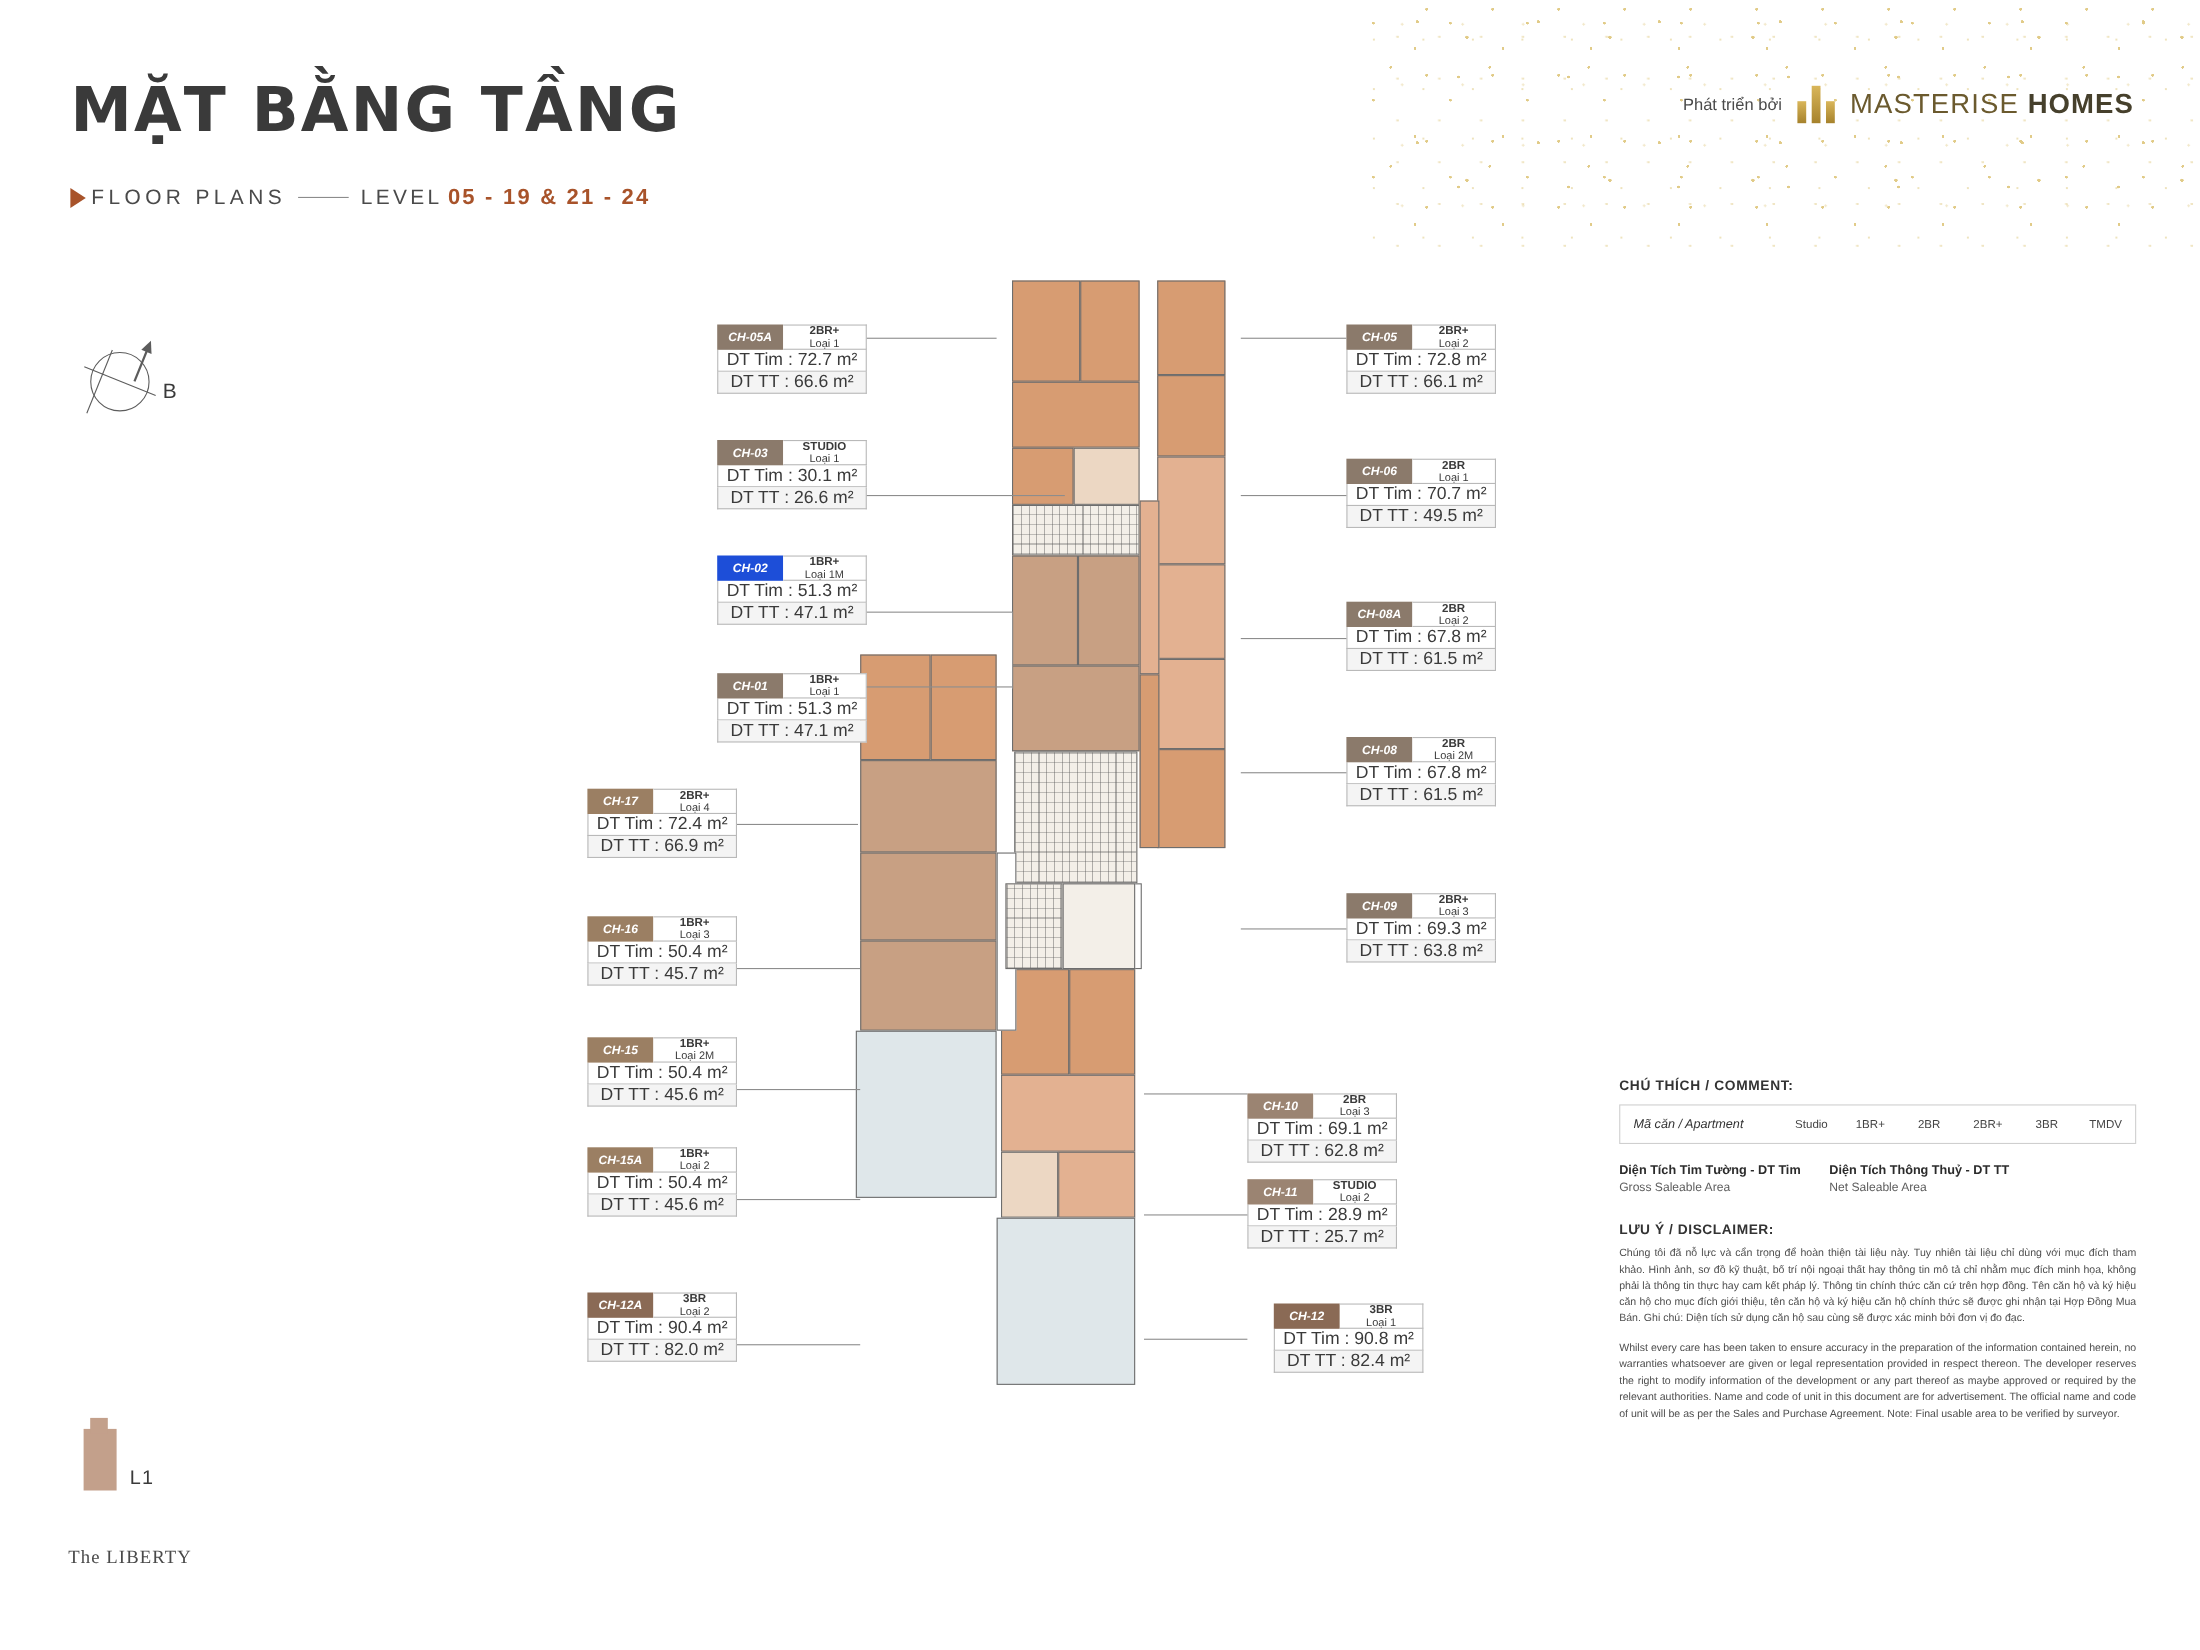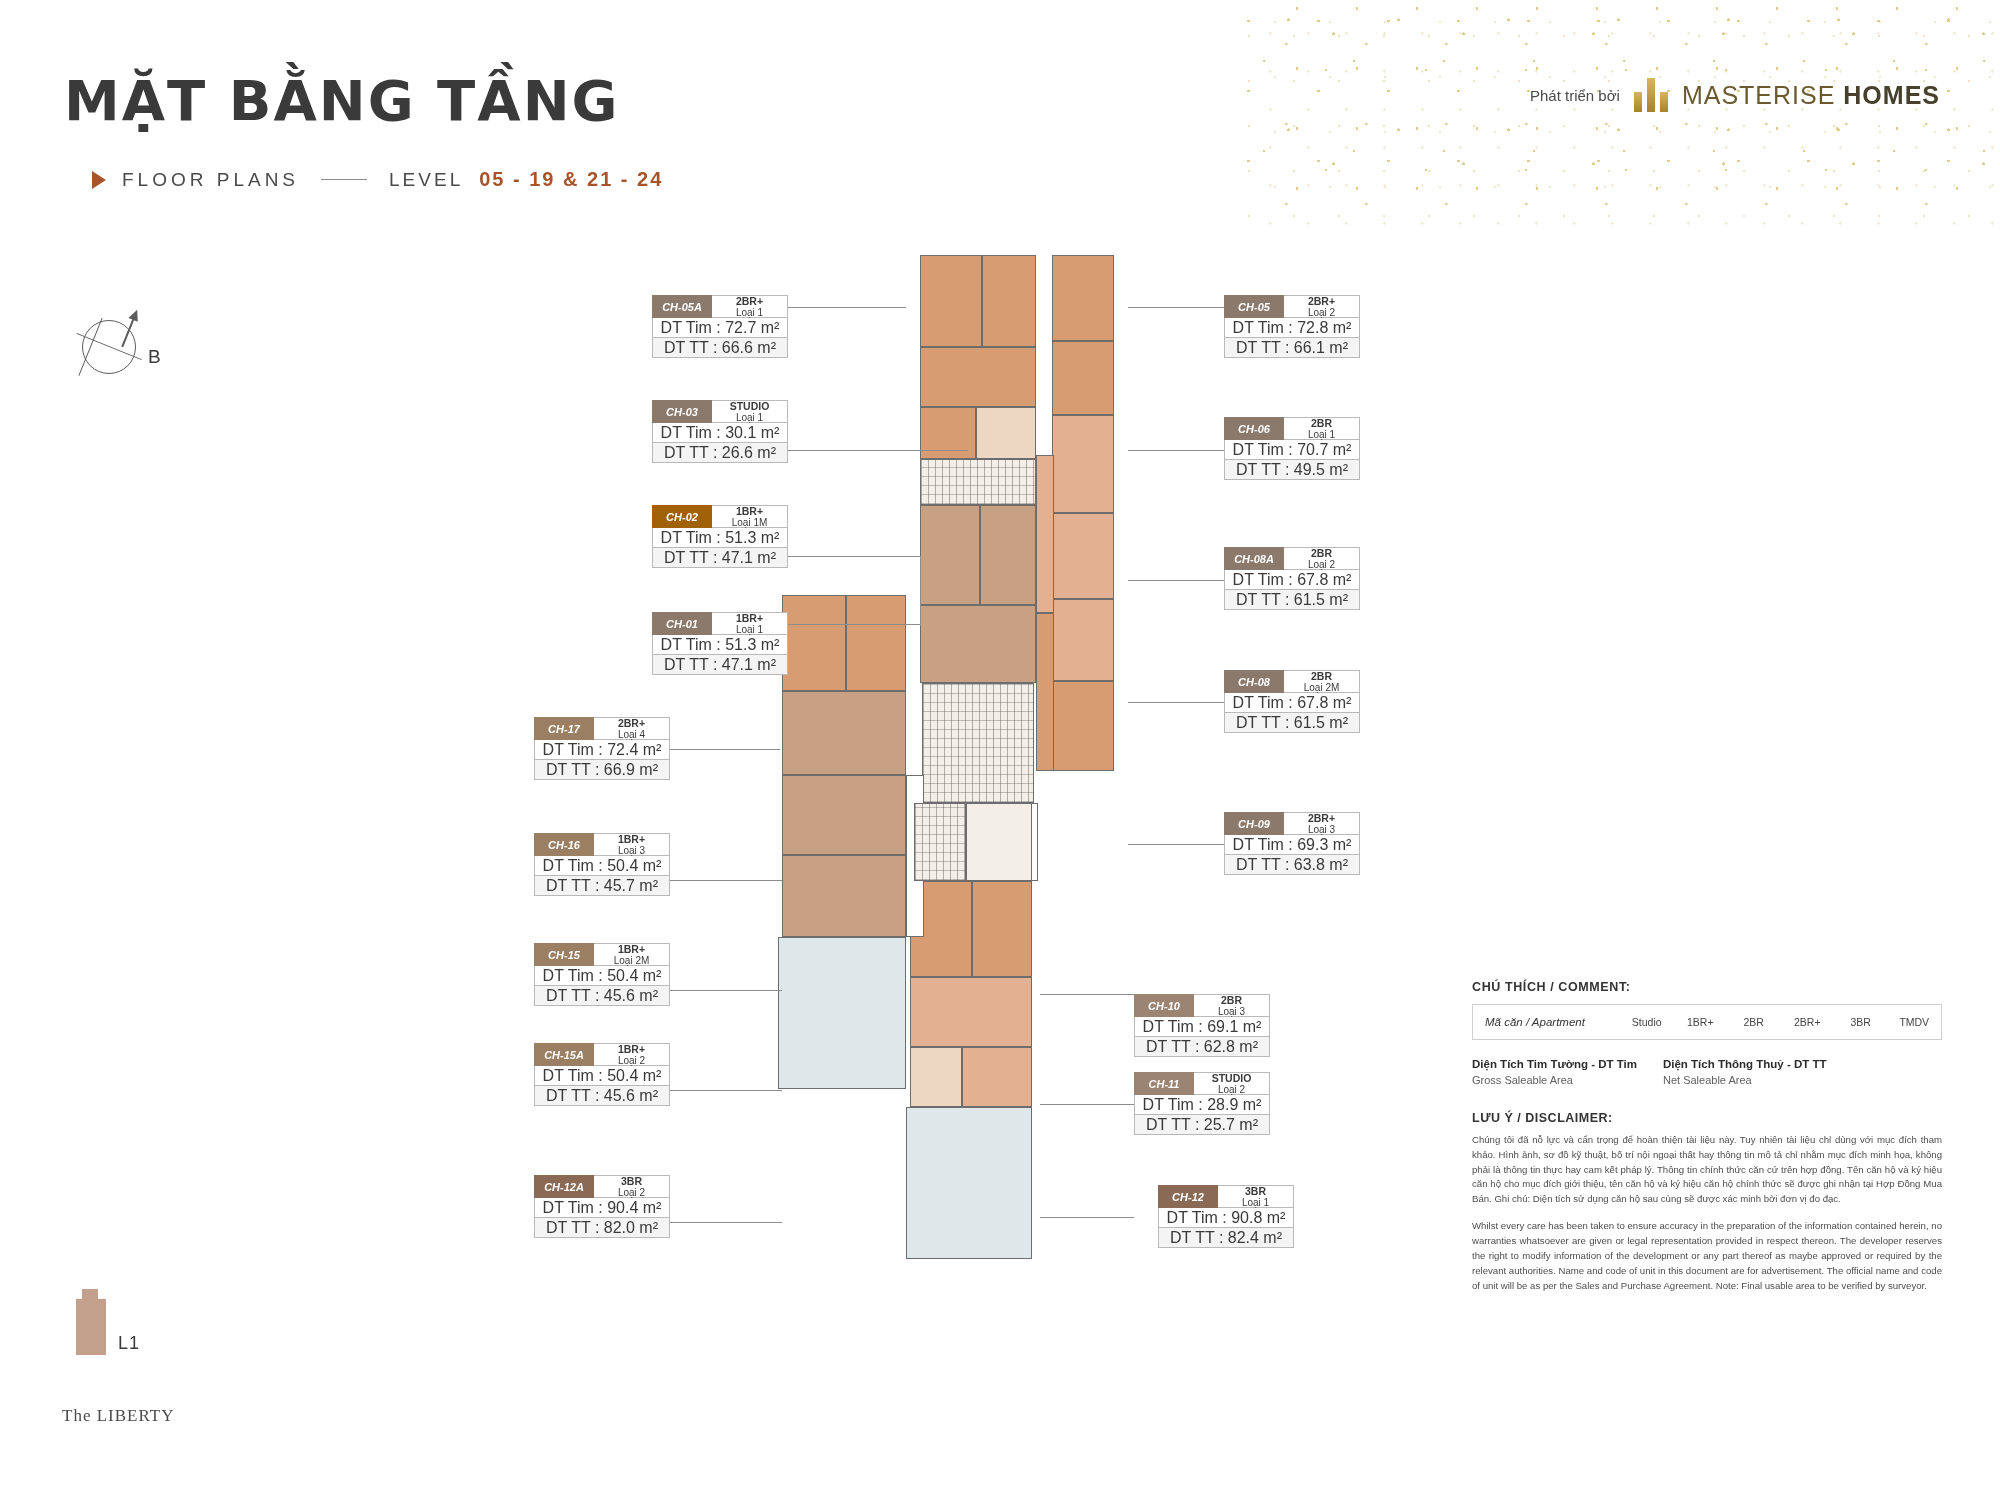--- a/index.html
+++ b/index.html
@@ -31,21 +31,21 @@
       radial-gradient(circle at 80% 88%, rgba(201,162,39,.5) 0 1px, transparent 1.2px);
     background-size:45px 45px,55px 55px,38px 38px;
   }
 
   
   .title{
     position:absolute;left:64px;top:68px;
     font-family:"DejaVu Sans", sans-serif;
     font-weight:bold;font-size:56px;letter-spacing:2px;color:#3a3a3a;
   }
-  .subrow{position:absolute;left:64px;top:168px;display:flex;align-items:center;gap:16px;margin-left:28px;}
+  .subrow{position:absolute;left:64px;top:168px;display:flex;align-items:center;gap:5px;}
   .tri{width:0;height:0;border-left:14px solid #a8532a;border-top:9px solid transparent;border-bottom:9px solid transparent;}
   .subtxt{font-size:19px;letter-spacing:4px;color:#4a4a4a;}
   .subline{width:46px;height:1px;background:#8c8c8c;display:inline-block;margin:0 6px;}
   .lvl{font-size:19px;letter-spacing:3px;color:#4a4a4a;}
   .lvlnum{font-size:20px;letter-spacing:2px;color:#a8532a;font-weight:bold;}
 
   
   .brand{position:absolute;right:60px;top:78px;display:flex;align-items:center;gap:14px;}
   .brand-pre{font-size:15px;color:#4a4a4a;}
   .brand-mark{width:34px;height:34px;position:relative;}
@@ -214,21 +214,21 @@
         <span>Loại 1</span>
       </div>
     </div>
   <div class="r2">DT Tim :  30.1 m²</div>
   <div class="r3">DT TT :  26.6 m²</div>
 </div>
 <div class="lead" style="left:788px;top:450px;width:180px;"></div>
 
 <div class="ubox" style="left:652px;top:505px;">
   <div class="r1">
-      <div class="code" style="background:#a16207">CH-02</div>
+      <div class="code" style="background:#1d4ed8">CH-02</div>
     <div class="type">
         <b>1BR+</b>
         <span>Loại 1M</span>
       </div>
     </div>
   <div class="r2">DT Tim :  51.3 m²</div>
   <div class="r3">DT TT :  47.1 m²</div>
 </div>
 <div class="lead" style="left:788px;top:556px;width:132px;"></div>
 

